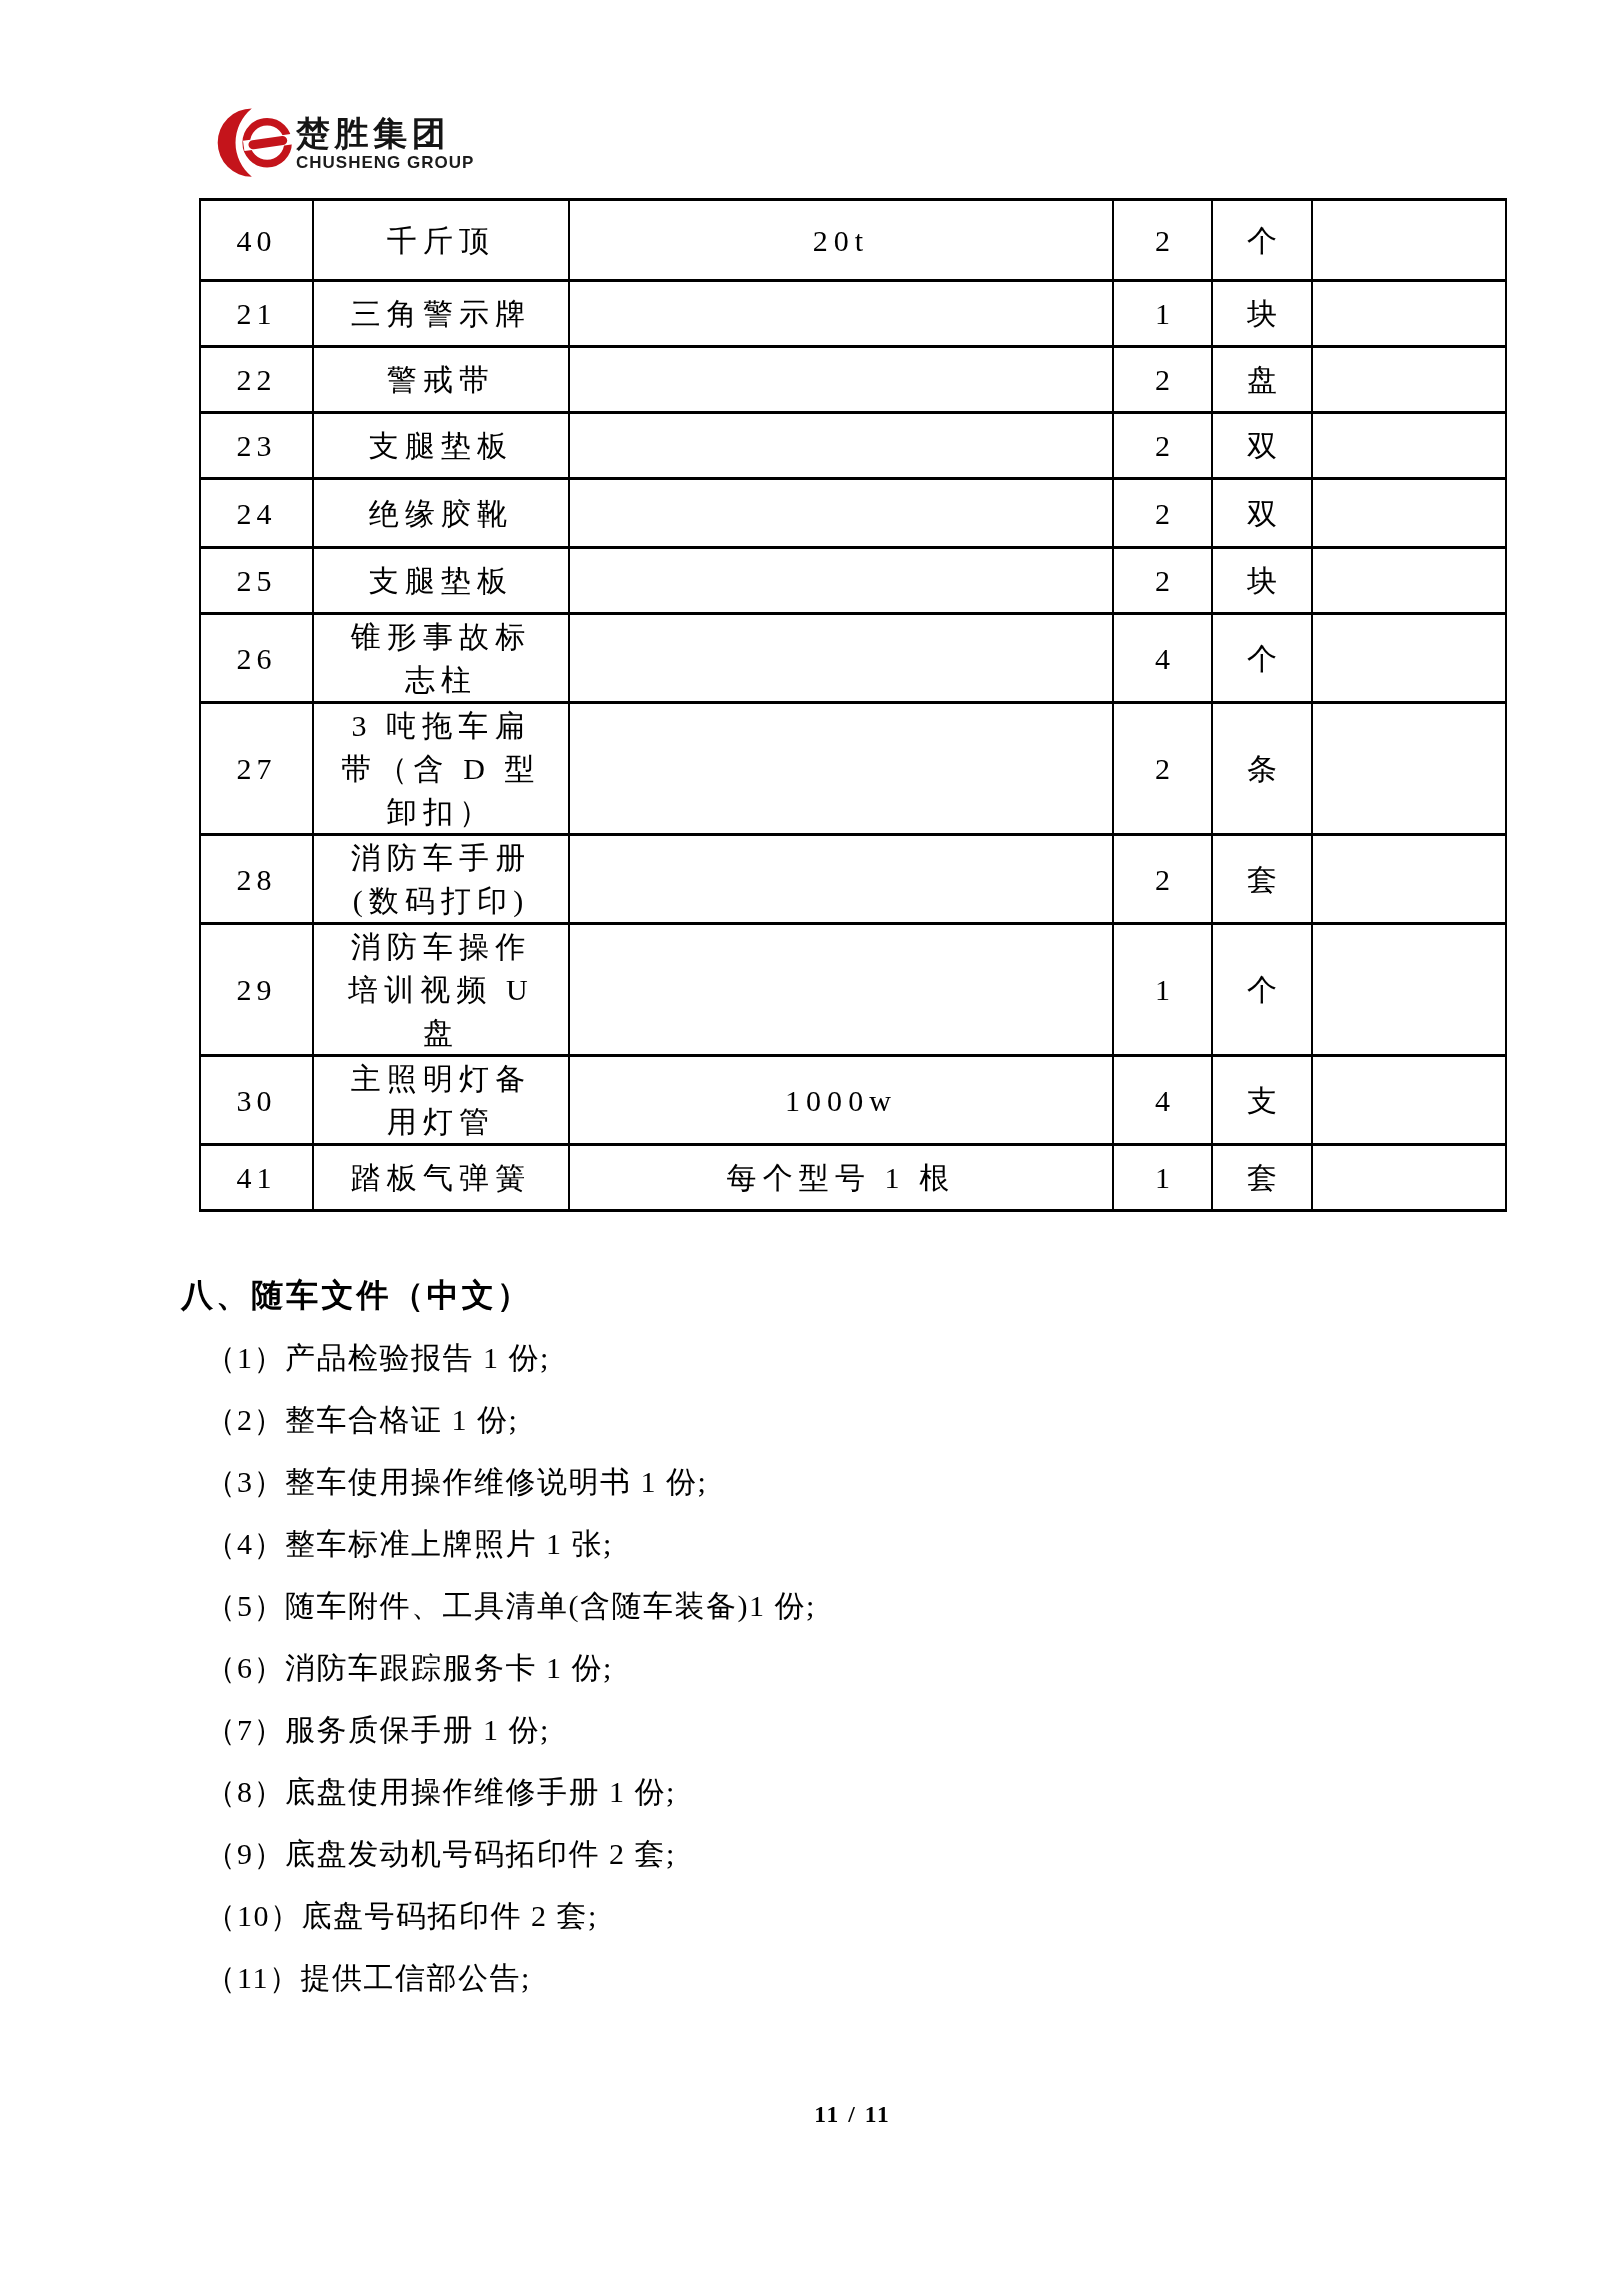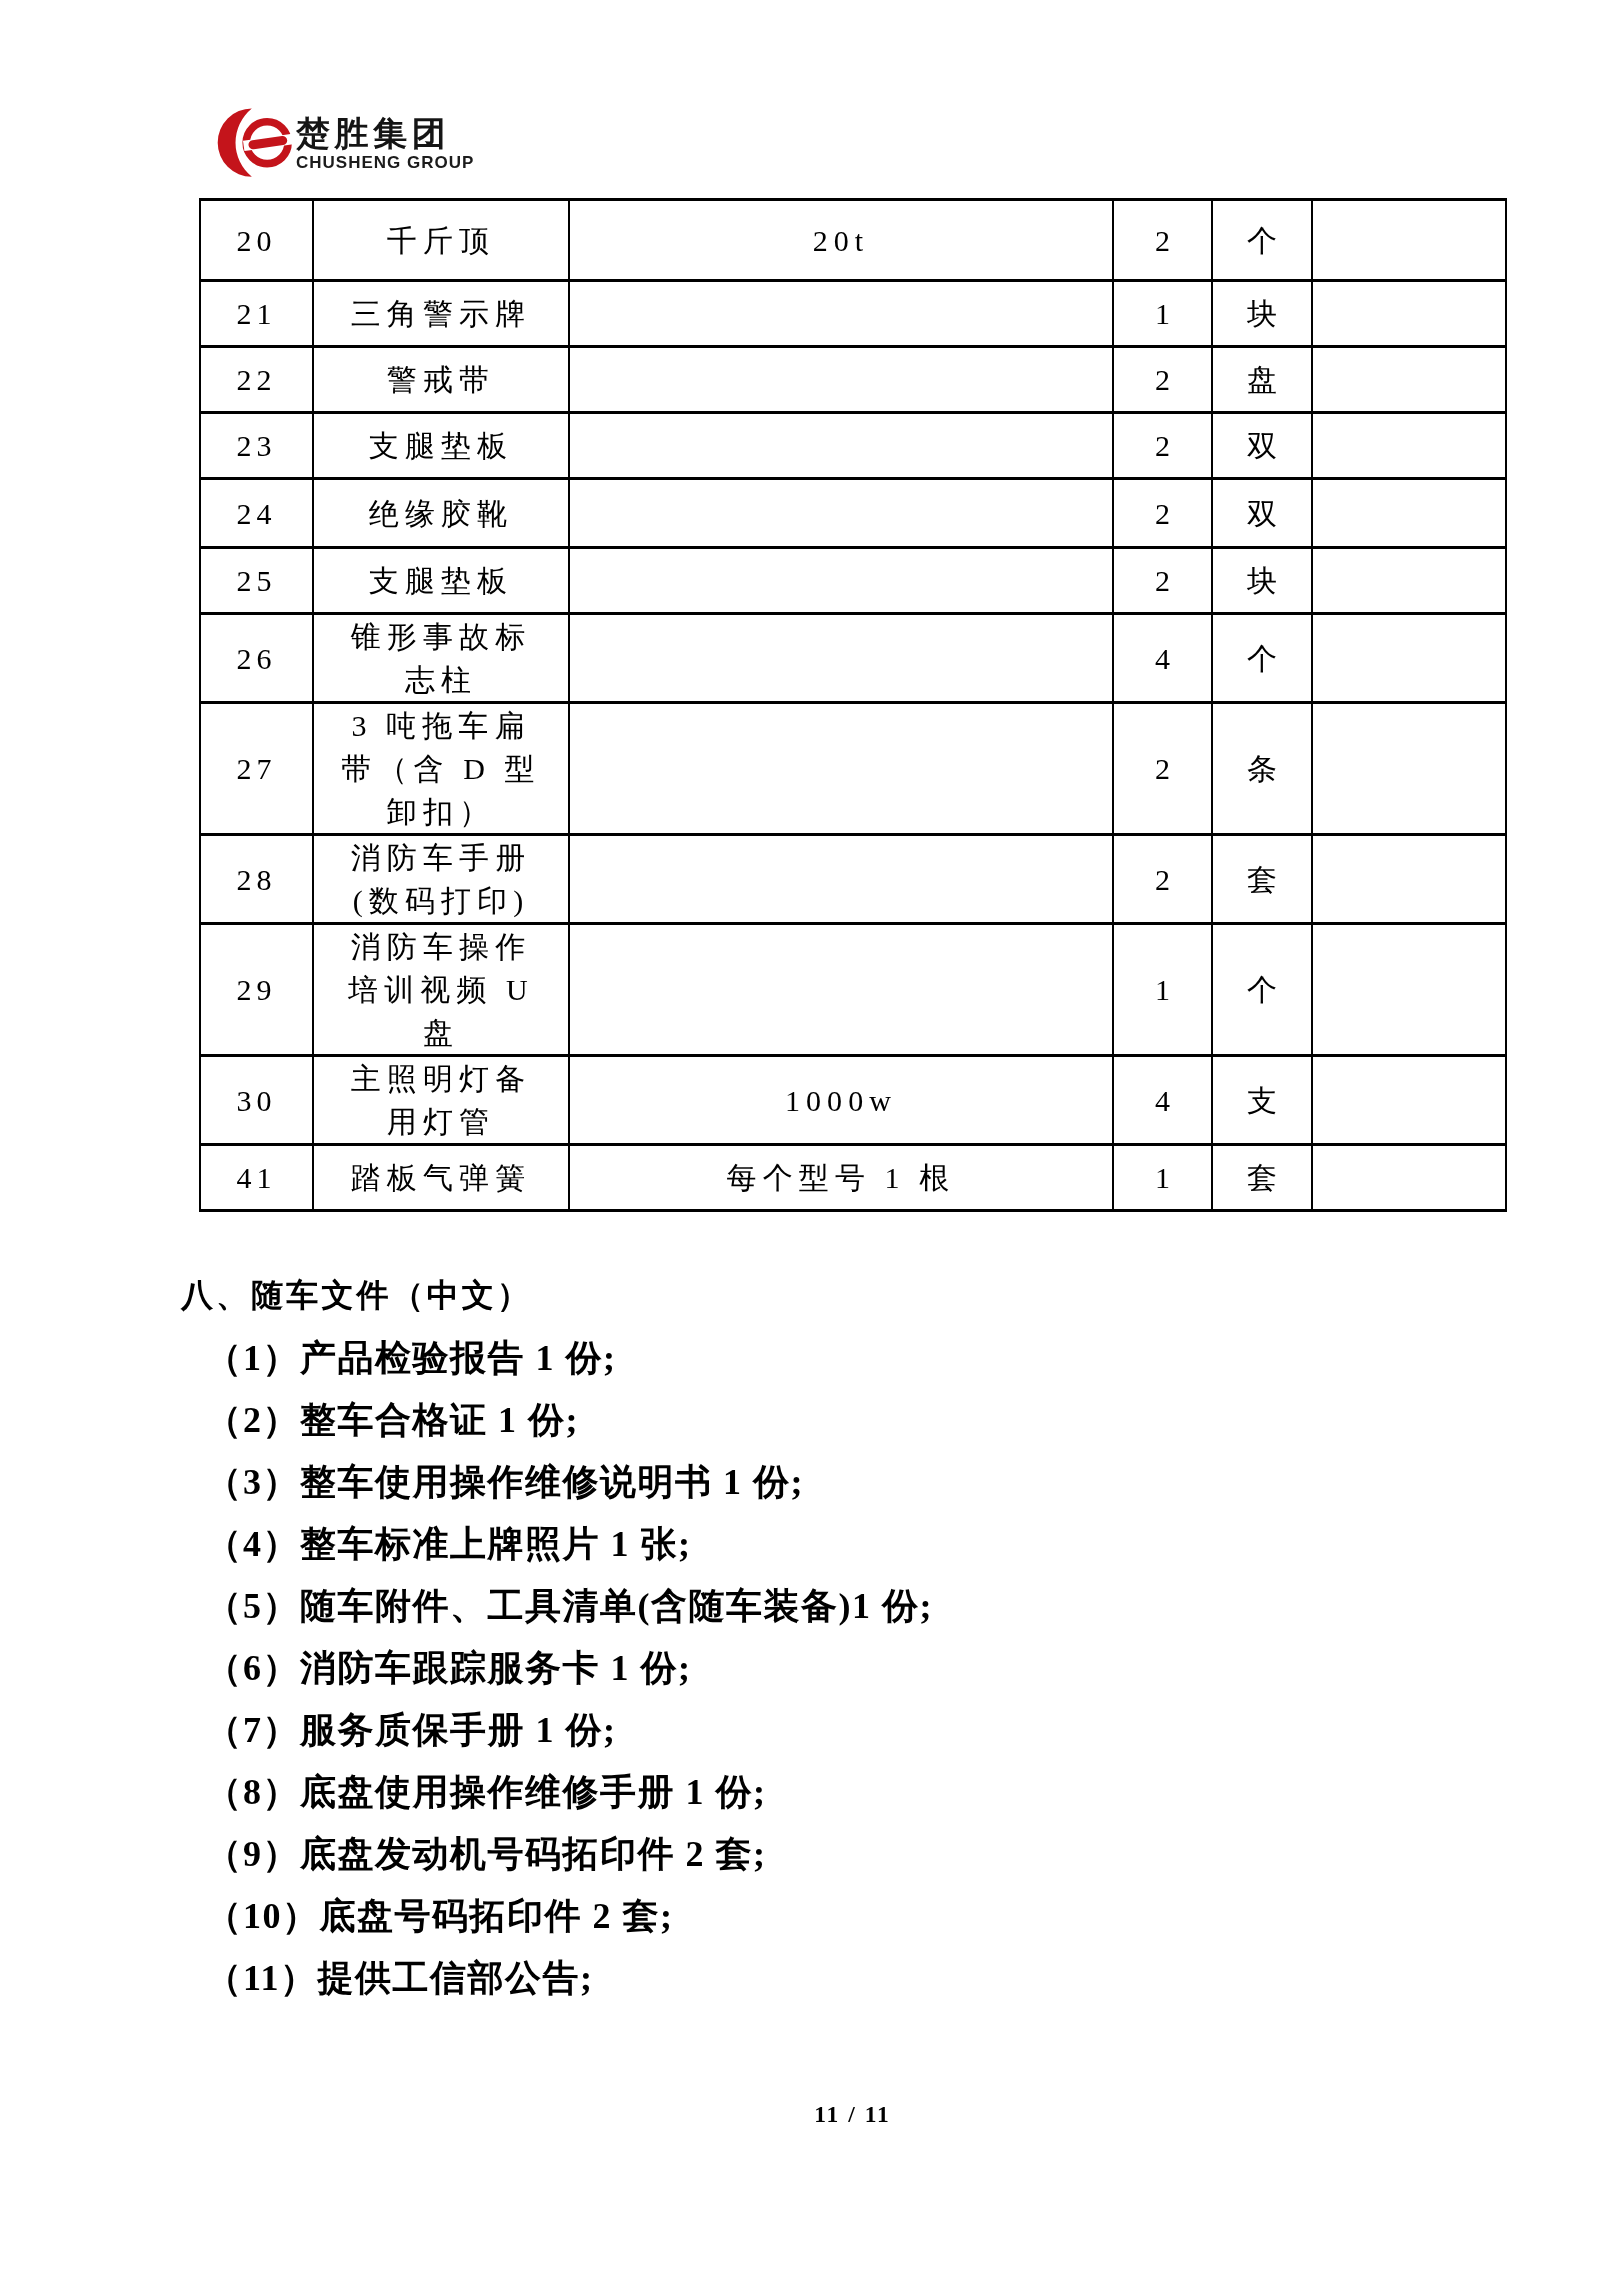--- a/index.html
+++ b/index.html
@@ -38,21 +38,21 @@
   td.name-cell,td.spec-cell{white-space:pre-line;letter-spacing:6.1px;}
   td.no-cell{letter-spacing:5.1px;}
   td.spec-top{vertical-align:top;}
 
   
   .docs{position:absolute;left:181px;top:1263px;width:1307px;}
   .docs h2{
     margin:0;font-family:"Liberation Sans","DejaVu Sans",sans-serif;
     font-weight:bold;font-size:32px;line-height:64px;letter-spacing:3.1px;color:#000;
   }
-  .doc-item{font-size:36px;line-height:62px;padding-left:24.5px;letter-spacing:1.5px;font-weight:bold;}
+  .doc-item{font-size:30px;line-height:62px;padding-left:24.5px;letter-spacing:1.5px;}
   .closing{font-size:30px;line-height:62px;padding-left:73px;letter-spacing:1.5px;}
 
   
   .pagefoot{
     position:absolute;left:199px;top:2096px;width:1307px;text-align:center;
     font-weight:bold;font-size:23.5px;line-height:36px;letter-spacing:2px;
   }
 </style>
 </head>
 <body>
@@ -80,21 +80,21 @@
     <colgroup>
       <col style="width:113px">
         <col style="width:256px">
         <col style="width:544px">
       <col style="width:99px">
         <col style="width:100px">
         <col style="width:194px">
     </colgroup>
     <tbody id="equip-body">
         <tr style="height: 81px;">
-          <td class="no-cell">20</td>
+          <td class="no-cell">40</td>
           <td class="name-cell">千斤顶</td>
           <td class="spec-cell spec-top">20t</td>
           <td class="qty-cell">2</td>
           <td class="unit-cell">个</td>
           <td class="note-cell"></td>
         </tr>
         <tr style="height: 66px;">
           <td class="no-cell">21</td>
           <td class="name-cell">三角警示牌</td>
           <td class="spec-cell"></td>

